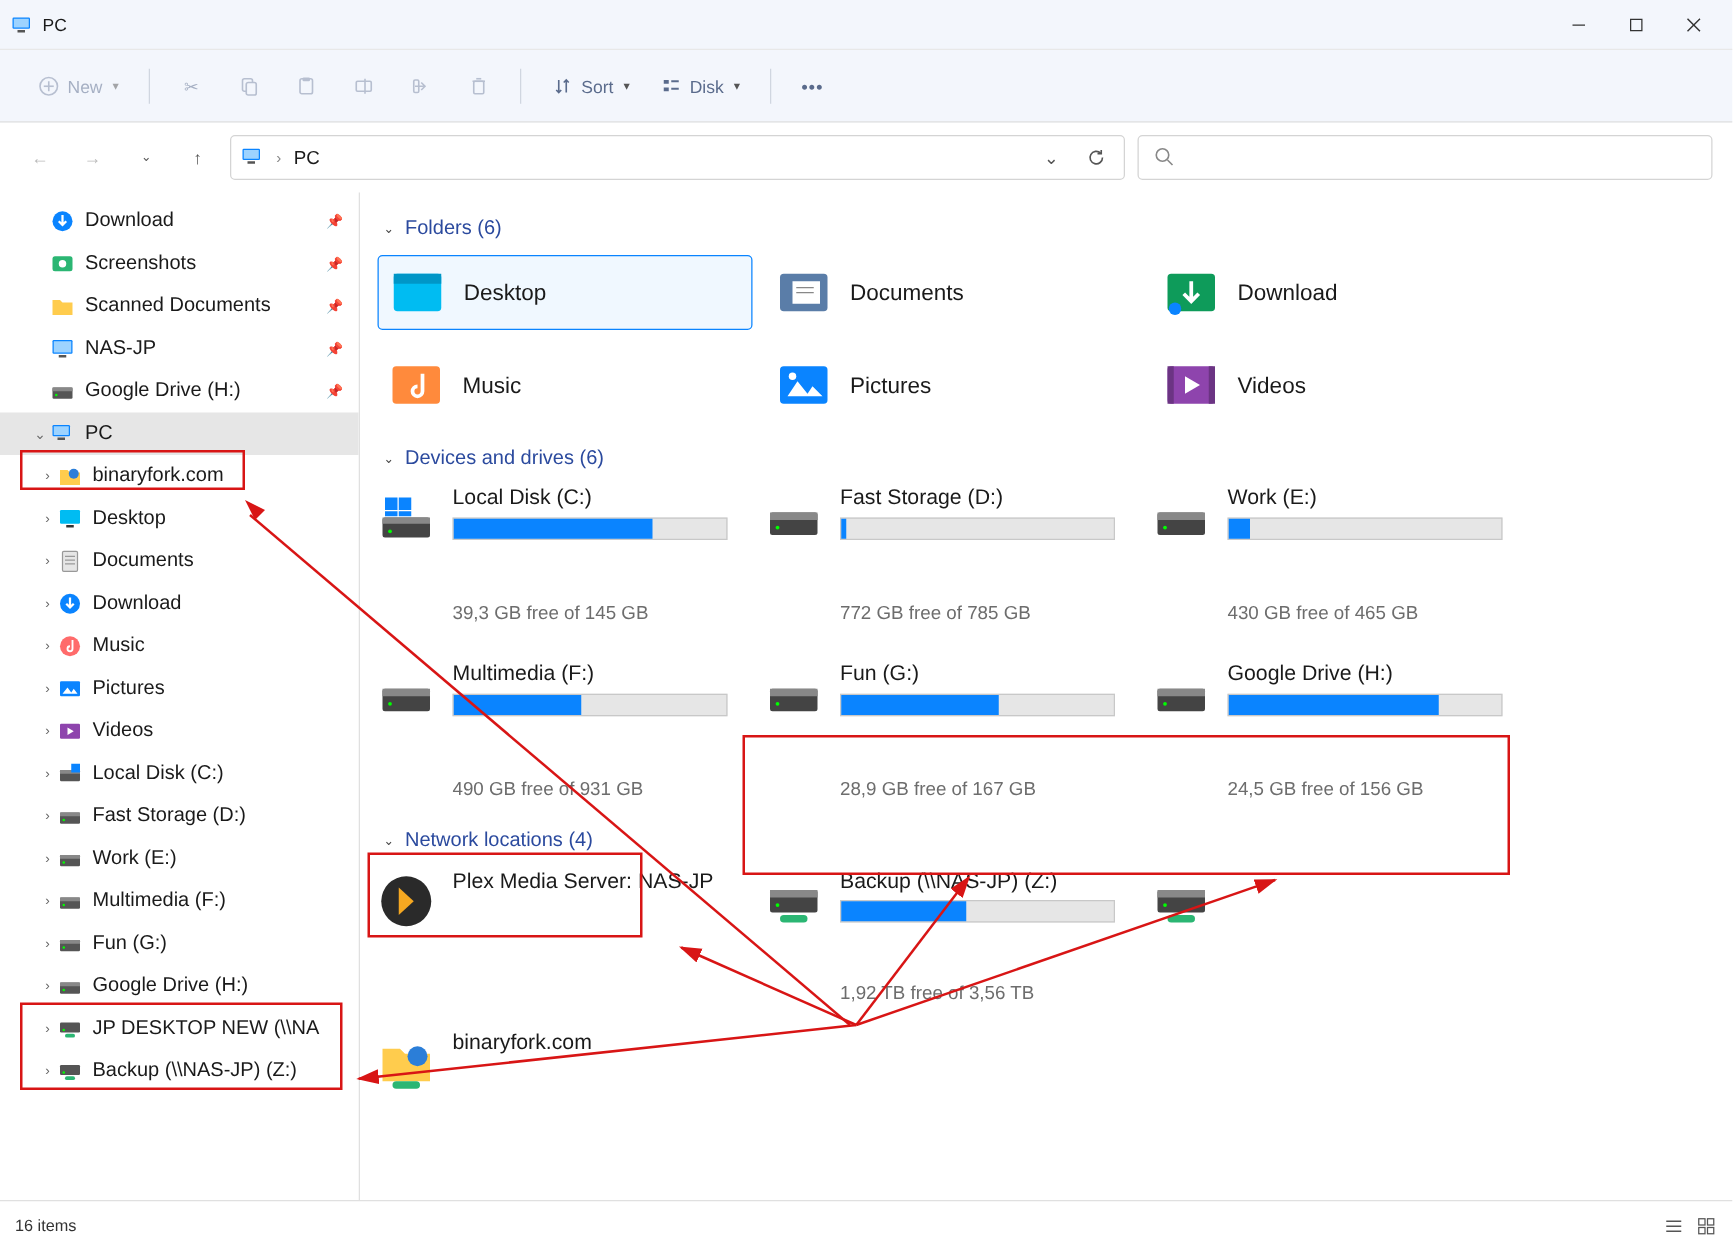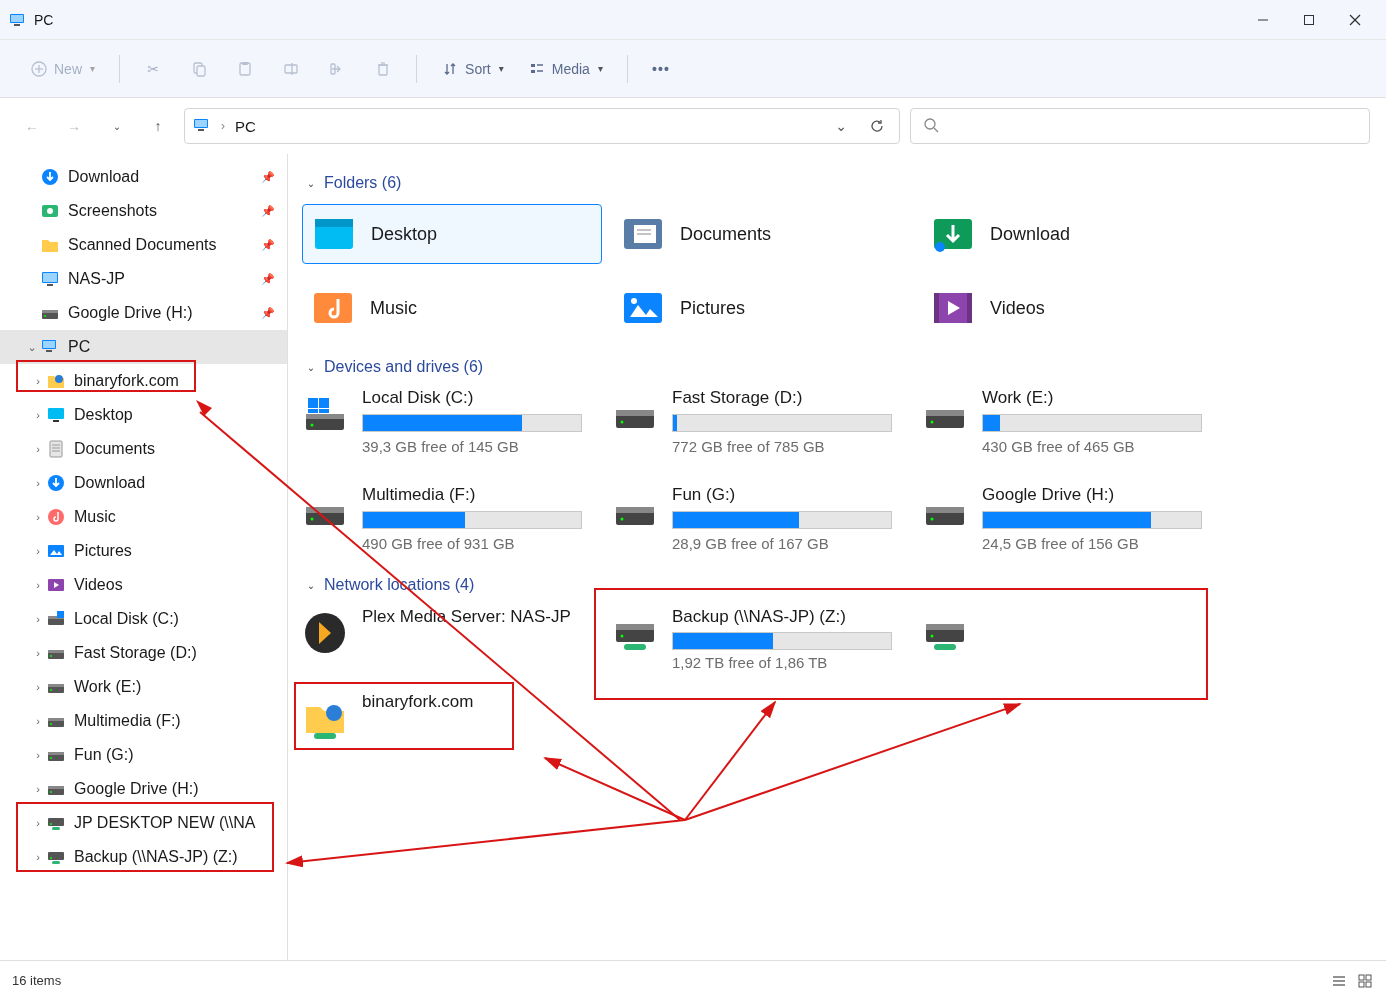--- a/index.html
+++ b/index.html
@@ -143,21 +143,21 @@
   .folder-ico { width:46px; height:46px; display:inline-flex; align-items:center; justify-content:center;}
   .folder-tile .name { font-size:18px; }
   
   .drive-grid { display:flex; flex-wrap:wrap; gap: 30px 10px; margin-left:4px; margin-bottom:24px;}
   .drive-tile { width:300px; display:flex; gap:14px; align-items:flex-start;}
   .drive-ico { width:46px; height:46px; display:inline-flex; align-items:center; justify-content:center; flex-shrink:0; margin-top:4px;}
   .drive-info { flex:1; display:flex; flex-direction:column; gap:6px;}
   .drive-name { font-size:17px; }
   .drive-bar { width:220px; height:18px; background:#e6e6e6; border:1px solid #c8c8c8; position:relative;}
   .drive-bar-fill { position:absolute; left:0; top:0; bottom:0; background:#0a84ff;}
-  .drive-sub { font-size:15px; color:#6d6d6d;}
+  .drive-sub { font-size:15px; color:#6d6d6d;margin-top:44px;}
   
   .net-grid { display:flex; flex-wrap:wrap; gap: 20px 10px; margin-left:4px;}
   .net-tile { width:300px; display:flex; gap:14px; align-items:flex-start;}
   .net-ico { width:46px; height:46px; display:inline-flex; align-items:center; justify-content:center; flex-shrink:0; margin-top:4px;}
   .net-info { flex:1; display:flex; flex-direction:column; gap:4px;}
   .net-name { font-size:17px; line-height:1.3;}
   
   .statusbar {
     height:40px;
     border-top:1px solid #e0e0e0;
@@ -282,21 +282,21 @@
   </div>
   <div class="cmd-item">
     <span class="cmd-icon">
         <svg width="16" height="16">
           <rect x="2" y="3" width="4" height="3" fill="#5a6b8c"></rect>
           <rect x="2" y="9" width="4" height="3" fill="#5a6b8c"></rect>
           <line x1="8" y1="4" x2="14" y2="4" stroke="#5a6b8c" stroke-width="1.5"></line>
           <line x1="8" y1="10" x2="14" y2="10" stroke="#5a6b8c" stroke-width="1.5"></line>
         </svg>
       </span>
-    <span>Media</span>
+    <span>Disk</span>
     <span class="chev">▾</span>
   </div>
   <div class="cmd-sep"></div>
   <div class="cmd-item">
     <span class="cmd-icon" style="letter-spacing:1px; font-weight:bold;">•••</span>
   </div>
 </div>
 
 <div class="navrow">
   <div class="nav-btn disabled">←</div>
@@ -770,21 +770,21 @@
               <rect x="4" y="14" width="38" height="6" fill="#888"></rect>
               <circle cx="10" cy="26" r="1.5" fill="#0f0"></circle>
               <rect x="12" y="34" width="22" height="6" rx="3" fill="#2bb673"></rect>
             </svg>
           </span>
           <div class="net-info">
             <div class="net-name">Backup (\\NAS-JP) (Z:)</div>
             <div class="drive-bar">
               <div class="drive-bar-fill" style="width:46%"></div>
             </div>
-            <div class="drive-sub">1,92 TB free of 1,86 TB</div>
+            <div class="drive-sub">1,92 TB free of 3,56 TB</div>
           </div>
         </div>
         <div class="net-tile">
           <span class="net-ico">
             <svg width="46" height="46">
               <rect x="4" y="14" width="38" height="18" rx="2" fill="#444"></rect>
               <rect x="4" y="14" width="38" height="6" fill="#888"></rect>
               <circle cx="10" cy="26" r="1.5" fill="#0f0"></circle>
               <rect x="12" y="34" width="22" height="6" rx="3" fill="#2bb673"></rect>
             </svg>

